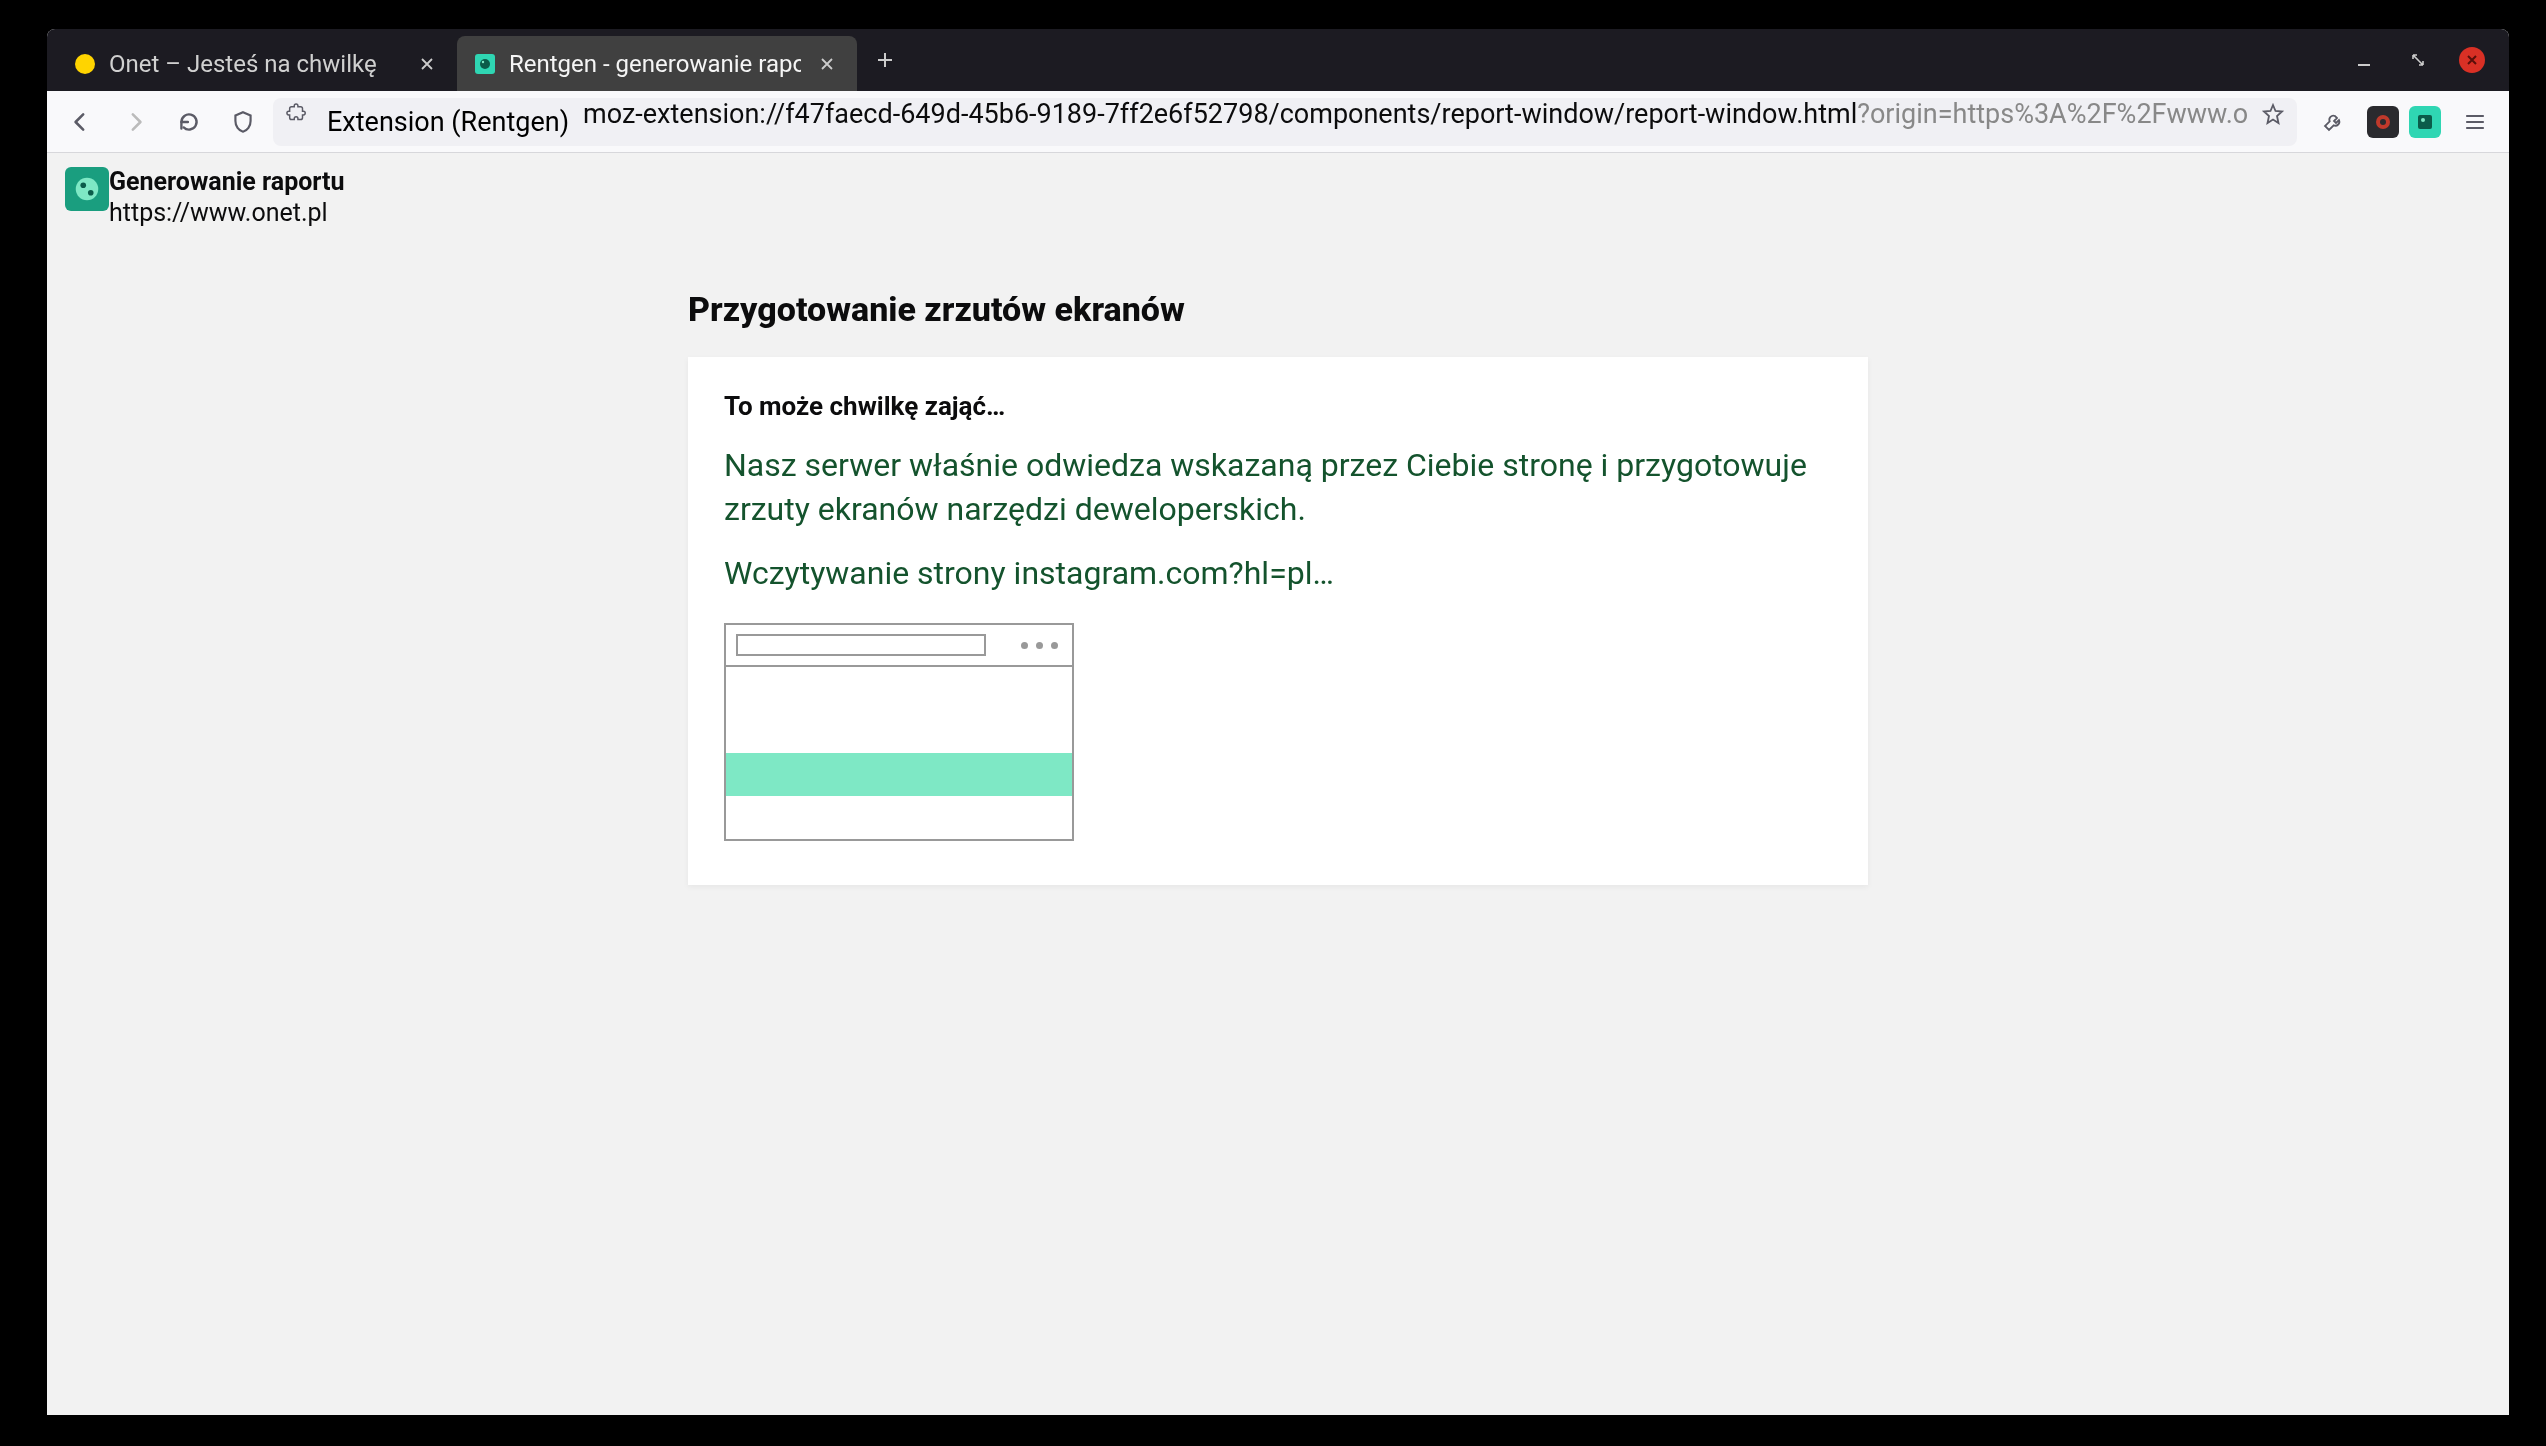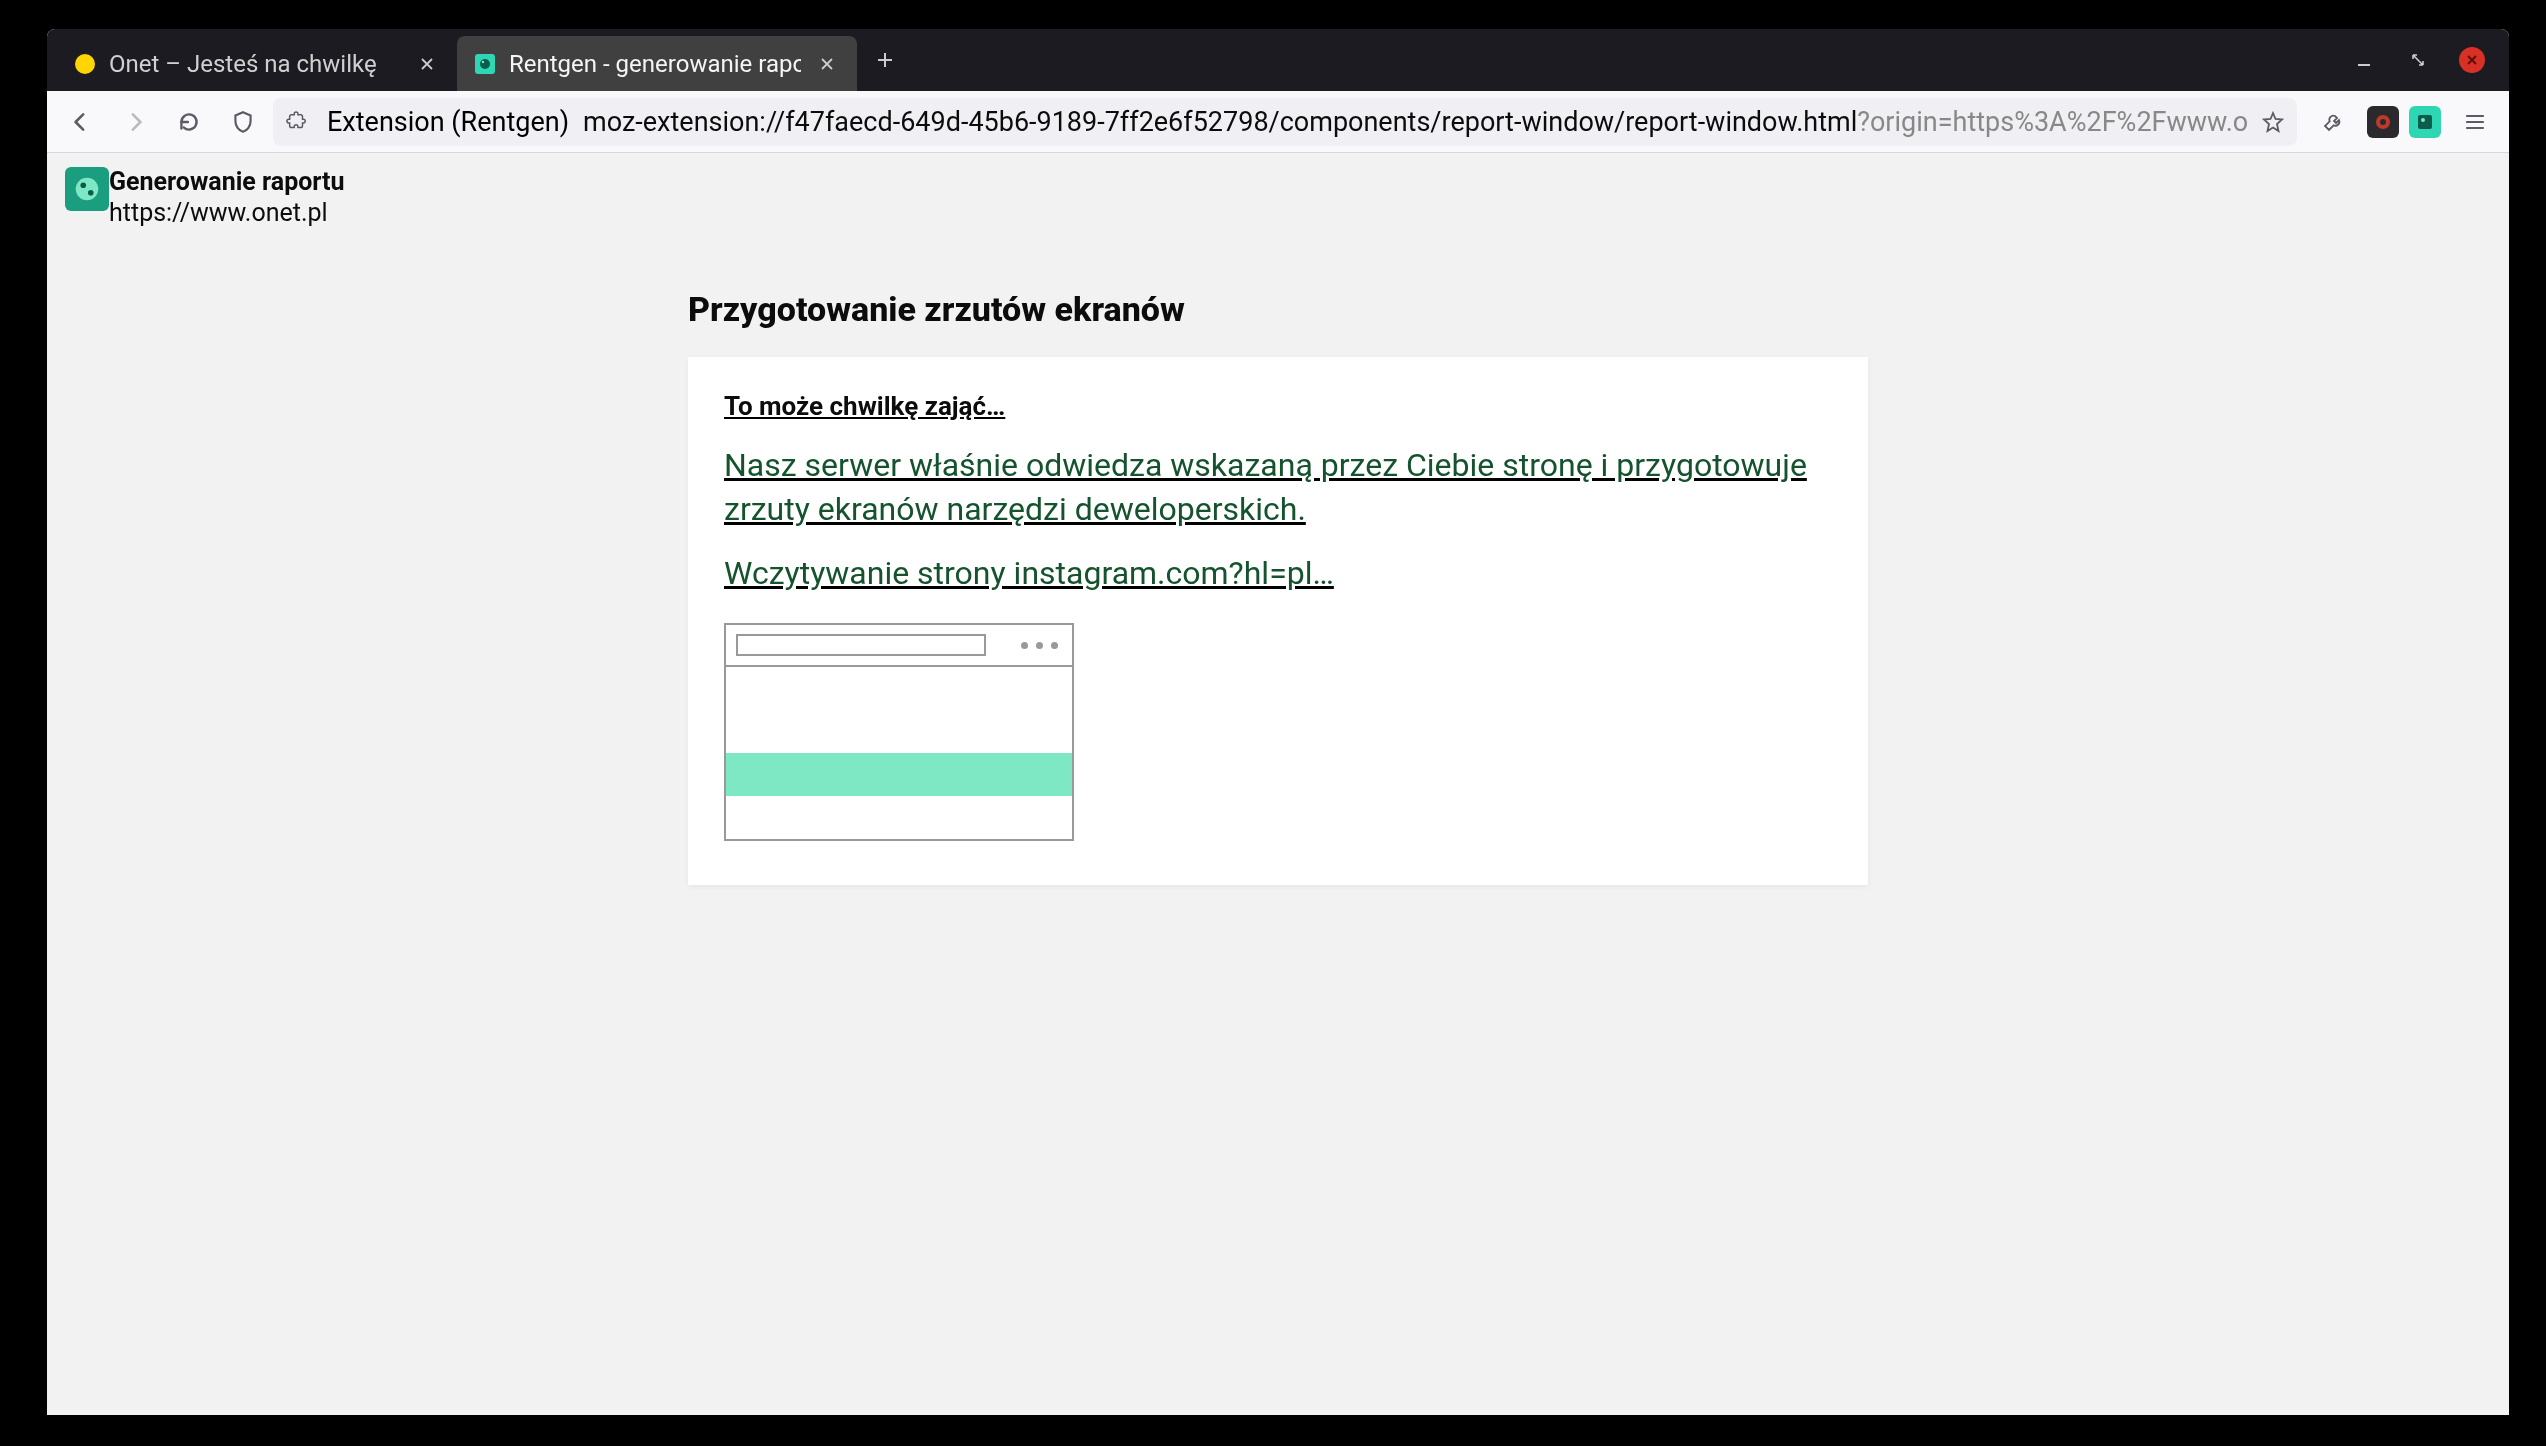--- a/index.html
+++ b/index.html
@@ -76,21 +76,21 @@
       gap: 6px;
       border-bottom: 1px solid #d7d7db;
     }
     .tb-btn {
       width: 48px; height: 48px; display:flex; align-items:center; justify-content:center;
       color:#5b5b66; border-radius:6px; cursor:pointer;
     }
     .tb-btn.disabled { color: #bbb; }
     .urlbar {
       flex: 1; height: 48px; background:#f0f0f4; border-radius: 8px;
-      display:flex; align-items:center; padding: 0 8px; gap:8px;
+      display:flex; padding: 0 8px; gap:8px;
     }
     .urlbar .lock { width:32px;height:32px;display:flex;align-items:center;justify-content:center;color:#5b5b66;}
     .ext-badge {
       display:flex;align-items:center;gap:8px;color:#000;font-size:27px;
       padding: 0 6px;
     }
     .url-text { flex:1; font-size:27px; color:#888; white-space:nowrap; overflow:hidden; }
     .url-text .dark { color:#0c0c0d; }
     .star { width:32px;height:32px;display:flex;align-items:center;justify-content:center;color:#5b5b66;}
     .toolbar-right { display:flex; align-items:center; gap:10px; padding-left:6px;}
@@ -108,21 +108,21 @@
     .page-icon {
       width:44px;height:44px;background:#1a9e7f;border-radius:6px;
       display:flex;align-items:center;justify-content:center;
     }
     .page-icon svg { width:30px;height:30px; }
     .page-header-text h2 { font-size:25px; font-weight:700; color:#0c0c0d; }
     .page-header-text .sub { font-size:25px; color:#0c0c0d; margin-top:2px; }
     .main-col { margin: 48px auto 0; width: 1180px; }
     .main-col h1 { font-size:34px; font-weight:800; color:#0c0c0d; margin-bottom: 28px; }
     .card {
-      background:#fff; padding: 34px 36px 44px; box-shadow: 0 2px 6px rgba(0,0,0,0.05); text-decoration: underline;
+      background:#fff; padding: 34px 36px 44px; box-shadow: 0 2px 6px rgba(0,0,0,0.05);
     }
     .card h3 { font-size:26px; font-weight:700; color:#0c0c0d; margin-bottom: 22px;}
     .card p { font-size:32px; color:#14532d; line-height:1.38; margin-bottom: 20px;}
     .mini-browser {
       width: 350px; border:2px solid #999; background:#fff; margin-top: 28px;
     }
     .mini-browser-top {
       height:42px; border-bottom:2px solid #999; display:flex; align-items:center; padding:0 10px; gap:10px;
     }
     .mini-urlbar { flex:0 0 250px; height:22px; border:2px solid #999; }

